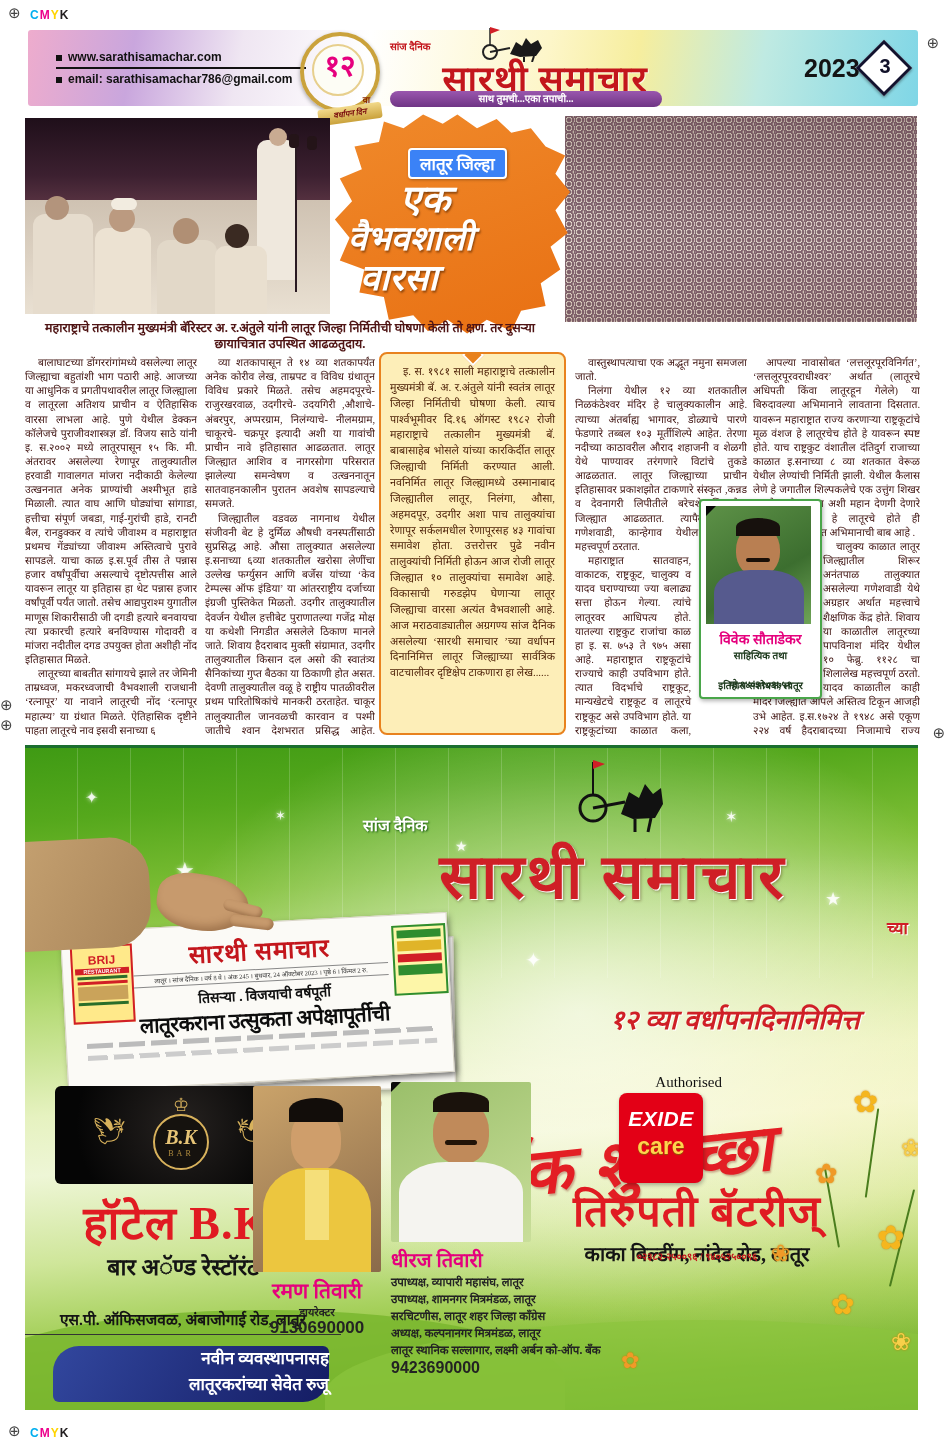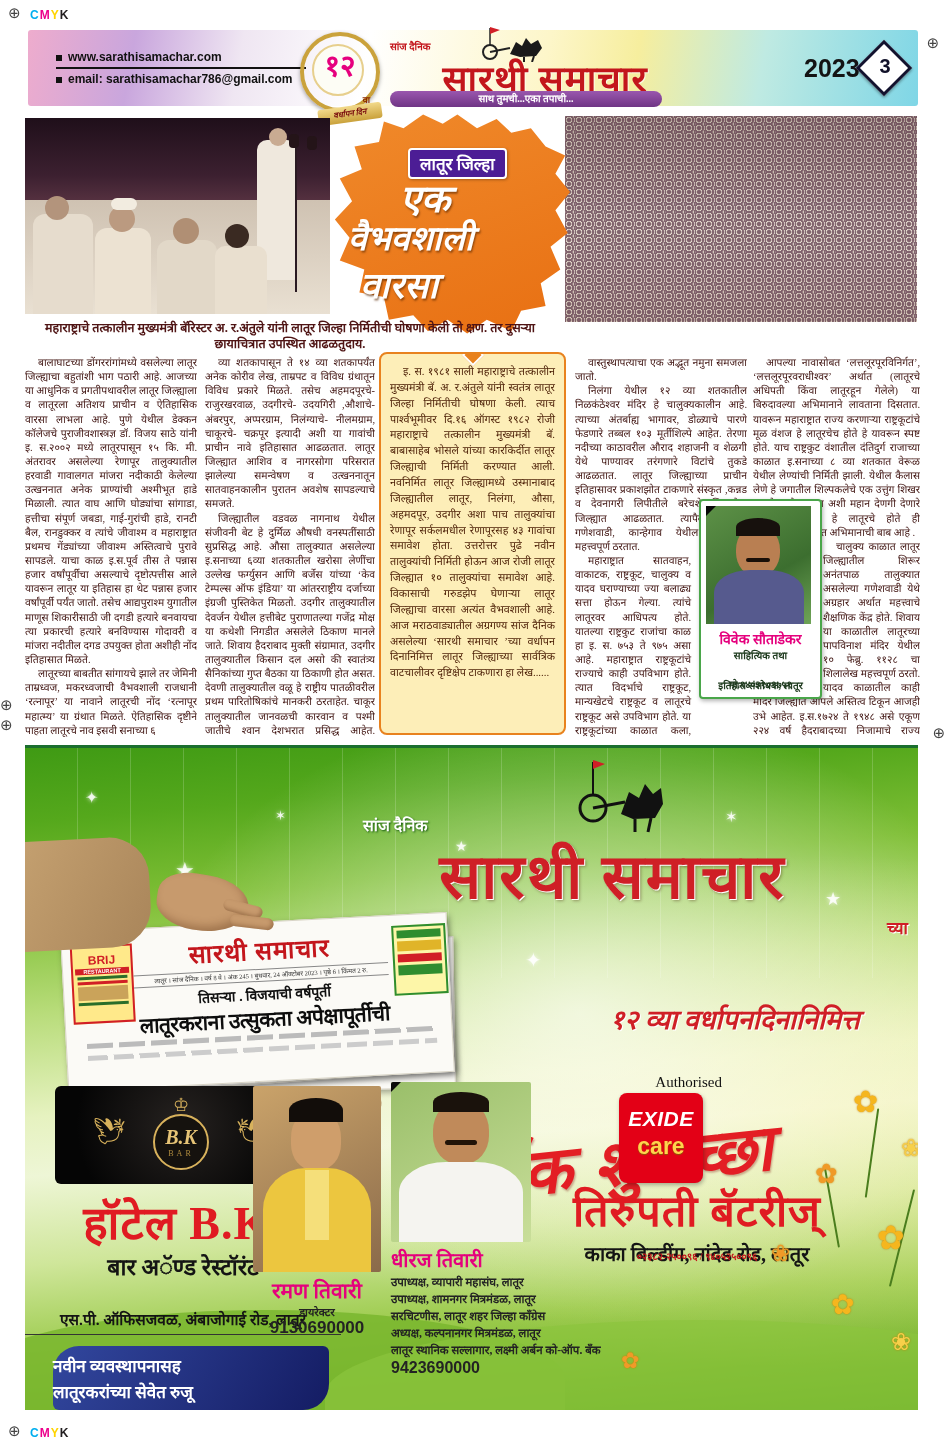--- a/index.html
+++ b/index.html
@@ -35,21 +35,21 @@
   .photo{position:absolute;overflow:hidden;background:#e3dace;}
   .crowd{background:
       repeating-radial-gradient(circle at 4px 4px,rgba(74,32,56,.65) 0 1.6px,rgba(74,32,56,0) 3px),
       linear-gradient(#c8bfae,#efe8da 55%,#ddd2c0);
       background-size:10px 8px,100% 100%;}
   
   .map{position:absolute;left:330px;top:110px;width:245px;height:228px;}
   .mapshape{position:absolute;left:0;top:0;width:100%;height:100%;background:linear-gradient(160deg,#f08a2b,#e86f12);
       clip-path:polygon(38% 2%,46% 6%,52% 2%,60% 8%,68% 4%,74% 10%,82% 8%,88% 16%,96% 20%,92% 28%,98% 36%,92% 44%,97% 54%,90% 60%,94% 70%,86% 76%,88% 86%,78% 88%,74% 97%,64% 92%,56% 98%,48% 92%,40% 97%,34% 90%,24% 92%,22% 82%,12% 80%,14% 70%,4% 66%,8% 56%,2% 48%,9% 40%,4% 30%,13% 26%,10% 16%,20% 14%,22% 5%,30% 8%);
       box-shadow:2px 3px 5px rgba(0,0,0,.25);}
-  .dist-badge{position:absolute;left:78px;top:38px;padding:2px 10px;background:#4c1d95;border:2px solid #fff;border-radius:4px;
+  .dist-badge{position:absolute;left:78px;top:38px;padding:2px 10px;background:#3b82f6;border:2px solid #fff;border-radius:4px;
       color:#fff;font-weight:bold;font-size:17px;box-shadow:1px 1px 3px rgba(0,0,0,.3);}
   .map-head{position:absolute;color:#fff;font-weight:bold;font-style:italic;text-shadow:1px 2px 2px rgba(90,40,0,.6);line-height:1.02;}
   .caption{position:absolute;left:25px;top:320px;width:530px;text-align:center;font-weight:bold;font-size:12.5px;color:#4f1414;line-height:1.3;}
   
   .col{position:absolute;top:356px;height:382px;overflow:hidden;font-size:10.4px;line-height:1.36;text-align:justify;color:#3f1310;}
   .col p{margin:0;text-indent:13px;}
   .hbox{position:absolute;left:379px;top:352px;width:187px;height:383px;background:#fdeeb8;border:2px solid #e8821e;border-radius:8px;
         padding:10px 9px;box-sizing:border-box;font-size:10.8px;line-height:1.47;text-align:justify;color:#4a1d04;overflow:hidden;}
   .hbox-orn{position:absolute;left:50%;top:-7px;width:12px;height:12px;background:#e8821e;transform:translateX(-50%) rotate(45deg);border:2px solid #fff;}
   .spacer-r{float:right;width:50px;height:195px;margin:2px 0 0 6px;}
@@ -86,22 +86,22 @@
   .np-mini{position:absolute;left:330px;top:10px;width:50px;height:66px;background:#fdf6a8;border:2px solid #2f8d2f;}
   
   .bk-logo{position:absolute;left:30px;top:338px;width:252px;height:98px;background:radial-gradient(circle at 50% 40%,#262220,#050505 75%);border-radius:6px;
            text-align:center;color:#d8b25c;overflow:hidden;}
   .hotel-name{position:absolute;left:8px;top:442px;width:300px;text-align:center;font-weight:bold;font-size:46px;color:#e01b22;letter-spacing:1px;}
   .hotel-sub{position:absolute;left:8px;top:502px;width:300px;text-align:center;font-weight:bold;font-size:23px;color:#141414;}
   .hotel-menu{position:absolute;left:8px;top:536px;width:300px;text-align:center;font-weight:bold;font-size:13.5px;color:#1a1a1a;
               border-bottom:1.5px solid #333;padding-bottom:3px;}
   .hotel-addr{position:absolute;left:0px;top:560px;width:316px;text-align:center;font-weight:bold;font-size:15.5px;color:#141414;
               border-bottom:1.5px solid #333;padding-bottom:4px;}
-  .bluebox{position:absolute;left:28px;top:598px;width:276px;height:64px;background:linear-gradient(120deg,#32479e,#141c63);
-           border-radius:26px 6px 26px 6px;color:#fff;font-weight:bold;font-size:17px;text-align:left;line-height:1.55;padding-top:8px;box-sizing:border-box;}
+  .bluebox{position:absolute;left:28px;top:598px;width:276px;height:56px;background:linear-gradient(120deg,#32479e,#141c63);
+           border-radius:26px 6px 26px 6px;color:#fff;font-weight:bold;font-size:17px;text-align:right;line-height:1.55;box-sizing:border-box;}
   .portrait{position:absolute;overflow:hidden;border-radius:2px;}
   .pname{position:absolute;font-weight:bold;color:#e5007d;}
   .ptitle{position:absolute;font-weight:bold;color:#232323;}
   .exide{position:absolute;left:594px;top:345px;width:84px;height:90px;background:#e30016;border-radius:8px;text-align:center;
          box-shadow:1px 2px 4px rgba(0,0,0,.3);}
   .exide .e1{display:block;margin-top:14px;font-family:"Liberation Sans",sans-serif;font-weight:bold;font-style:italic;font-size:21px;color:#fff;letter-spacing:.5px;}
   .exide .e2{display:block;margin-top:2px;font-family:"Liberation Sans",sans-serif;font-weight:bold;font-size:23px;color:#ffd34d;text-shadow:0 1px 1px #8a5a00;}
   .batt-name{position:absolute;left:452px;top:432px;width:440px;text-align:center;font-weight:bold;font-size:43px;color:#e01b22;letter-spacing:1px;}
   .batt-addr{position:absolute;left:452px;top:492px;width:440px;text-align:center;font-weight:bold;font-size:20px;color:#141414;}
   .batt-ph{position:absolute;left:452px;top:501px;width:440px;text-align:center;font-weight:bold;font-size:10px;color:#c3161c;}
@@ -168,21 +168,21 @@
     <div class="abs" style="left:200px;top:106px;width:24px;height:24px;border-radius:50%;background:#3a2a22;"></div>
   </div>
 
   <div class="photo crowd" style="left:565px;top:116px;width:352px;height:206px;"></div>
 
   <div class="map">
     <div class="mapshape"></div>
     <div class="dist-badge">लातूर जिल्हा</div>
     <div class="map-head" style="left:70px;top:70px;font-size:38px;">एक</div>
     <div class="map-head" style="left:18px;top:112px;font-size:34px;">वैभवशाली</div>
-    <div class="map-head" style="left:30px;top:158px;font-size:36px;">वारसा</div>
+    <div class="map-head" style="left:30px;top:150px;font-size:36px;">वारसा</div>
   </div>
 
   <div class="caption">महाराष्ट्राचे तत्कालीन मुख्यमंत्री बॅरिस्टर अ. र.अंतुले यांनी लातूर जिल्हा निर्मितीची घोषणा केली तो क्षण. तर दुसऱ्या छायाचित्रात उपस्थित आढळतुदाय.</div>
 
   <div class="col" style="left:25px;width:172px;">
     <p>बालाघाटच्या डोंगररांगांमध्ये वसलेल्या लातूर जिल्ह्याचा बहुतांशी भाग पठारी आहे. आजच्या या आधुनिक व प्रगतीपथावरील लातूर जिल्ह्याला व लातूरला अतिशय प्राचीन व ऐतिहासिक वारसा लाभला आहे. पुणे येथील डेक्कन कॉलेजचे पुराजीवशास्त्रज्ञ डॉ. विजय साठे यांनी इ. स.२००२ मध्ये लातूरपासून १५ कि. मी. अंतरावर असलेल्या रेणापूर तालुक्यातील हरवाडी गावालगत मांजरा नदीकाठी केलेल्या उत्खननात अनेक प्राण्यांची अश्मीभूत हाडे मिळाली. त्यात वाघ आणि घोड्यांचा सांगाडा, हत्तीचा संपूर्ण जबडा, गाई-गुरांची हाडे, रानटी बैल, रानडुक्कर व त्यांचे जीवाश्म व महाराष्ट्रात प्रथमच गेंड्यांच्या जीवाश्म अस्तित्वाचे पुरावे सापडले. याचा काळ इ.स.पूर्व तीस ते पन्नास हजार वर्षांपूर्वीचा असल्याचे दृष्टोत्पत्तीस आले यावरून लातूर या इतिहास हा थेट पन्नास हजार वर्षांपूर्वी पर्यंत जातो. तसेच आद्यपुराश्म युगातील माणूस शिकारीसाठी जी दगडी हत्यारे बनवायचा त्या प्रकारची हत्यारे बनविण्यास गोदावरी व मांजरा नदीतील दगड उपयुक्त होता अशीही नोंद इतिहासात मिळते.</p>
     <p>लातूरच्या बाबतीत सांगायचे झाले तर जेमिनी ताम्रध्वज, मकरध्वजाची वैभवशाली राजधानी ‘रत्नापूर’ या नावाने लातूरची नोंद ‘रत्नापूर महात्म्य’ या ग्रंथात मिळते. ऐतिहासिक दृष्टीने पाहता लातूरचे नाव इसवी सनाच्या ६</p>
   </div>
   <div class="col" style="left:205px;width:170px;">
     <p>व्या शतकापासून ते १४ व्या शतकापर्यंत अनेक कोरीव लेख, ताम्रपट व विविध ग्रंथातून विविध प्रकारे मिळते. तसेच अहमदपूरचे- राजुरखरवाळ, उदगीरचे- उदयगिरी ,औशाचे- अंबरपुर, अप्परग्राम, निलंग्याचे- नीलमग्राम, चाकूरचे- चक्रपूर इत्यादी अशी या गावांची प्राचीन नावे इतिहासात आढळतात. लातूर जिल्ह्यात आशिव व नागरसोगा परिसरात झालेल्या समन्वेषण व उत्खननातून सातवाहनकालीन पुरातन अवशेष सापडल्याचे समजते.</p>

